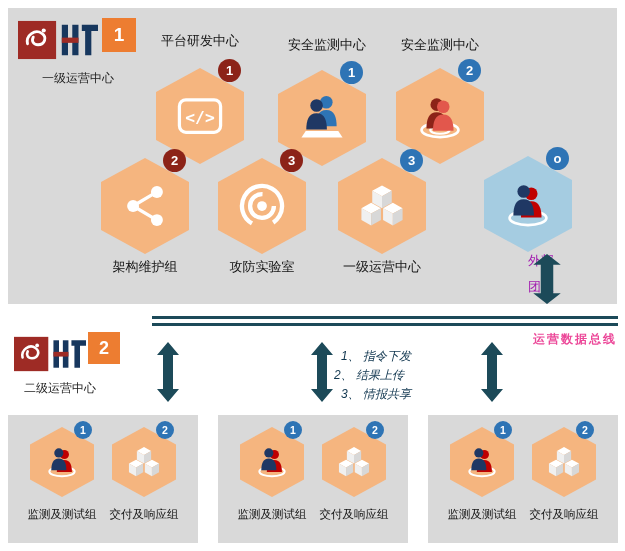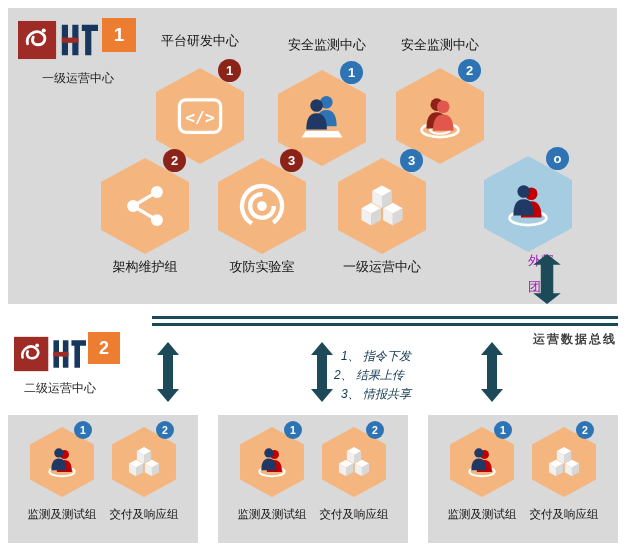--- a/index.html
+++ b/index.html
@@ -37,21 +37,21 @@
   .hex-lg .badge { width:23px; height:23px; font-size:13px; left:62px; top:-9px; }
   .hex-sm .badge { width:18px; height:18px; font-size:10.5px; left:44px; top:-6px; }
 
   .title { position:absolute; font-size:13px; text-align:center; color:#141414; }
   .hexlabel { position:absolute; font-size:13px; text-align:center; color:#141414; }
   .ext-label { position:absolute; font-size:13px; line-height:26px; text-align:right;
                white-space:pre-line; color:#a21caf; }
 
   .busline { position:absolute; height:3px; background:var(--arrow-teal,#1C4A59); }
   .bus-label { position:absolute; font-size:12px; font-weight:bold; letter-spacing:2px;
-               text-align:right; color:#404040; }
+               text-align:right; color:#ec4899; }
 
   .note-line { position:absolute; font-size:12px; color:var(--note-navy,#10364F);font-style:italic; }
 
   .glabel { position:absolute; top:92px; width:112px; font-size:11.5px; text-align:center; color:#141414; }
 
   .arrow { position:absolute; }
 </style>
 </head>
 <body>
 

